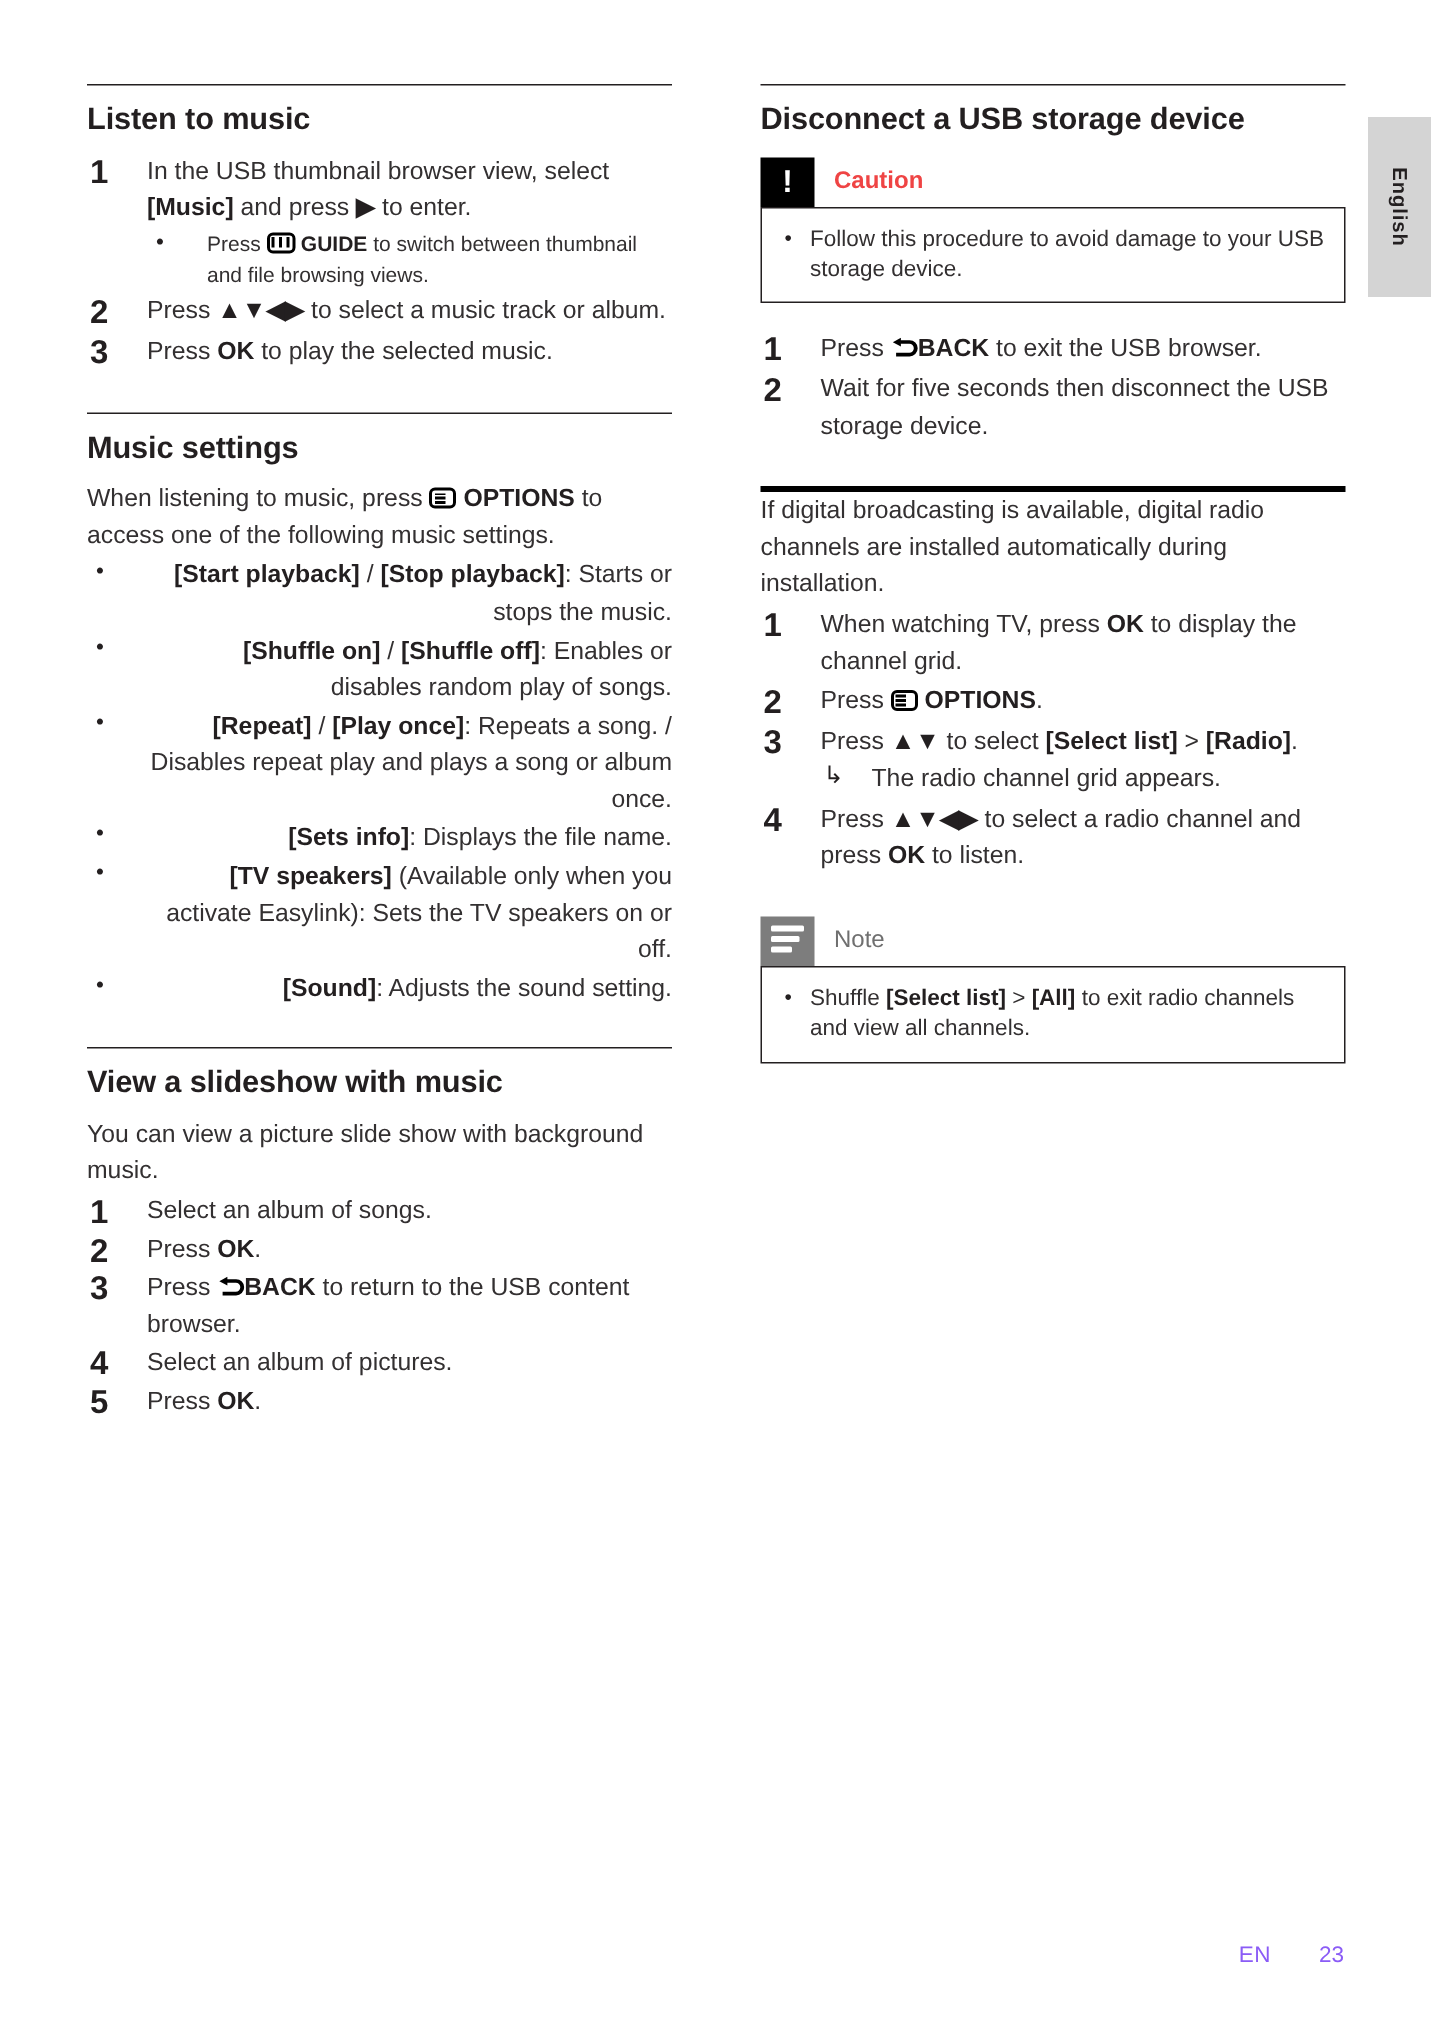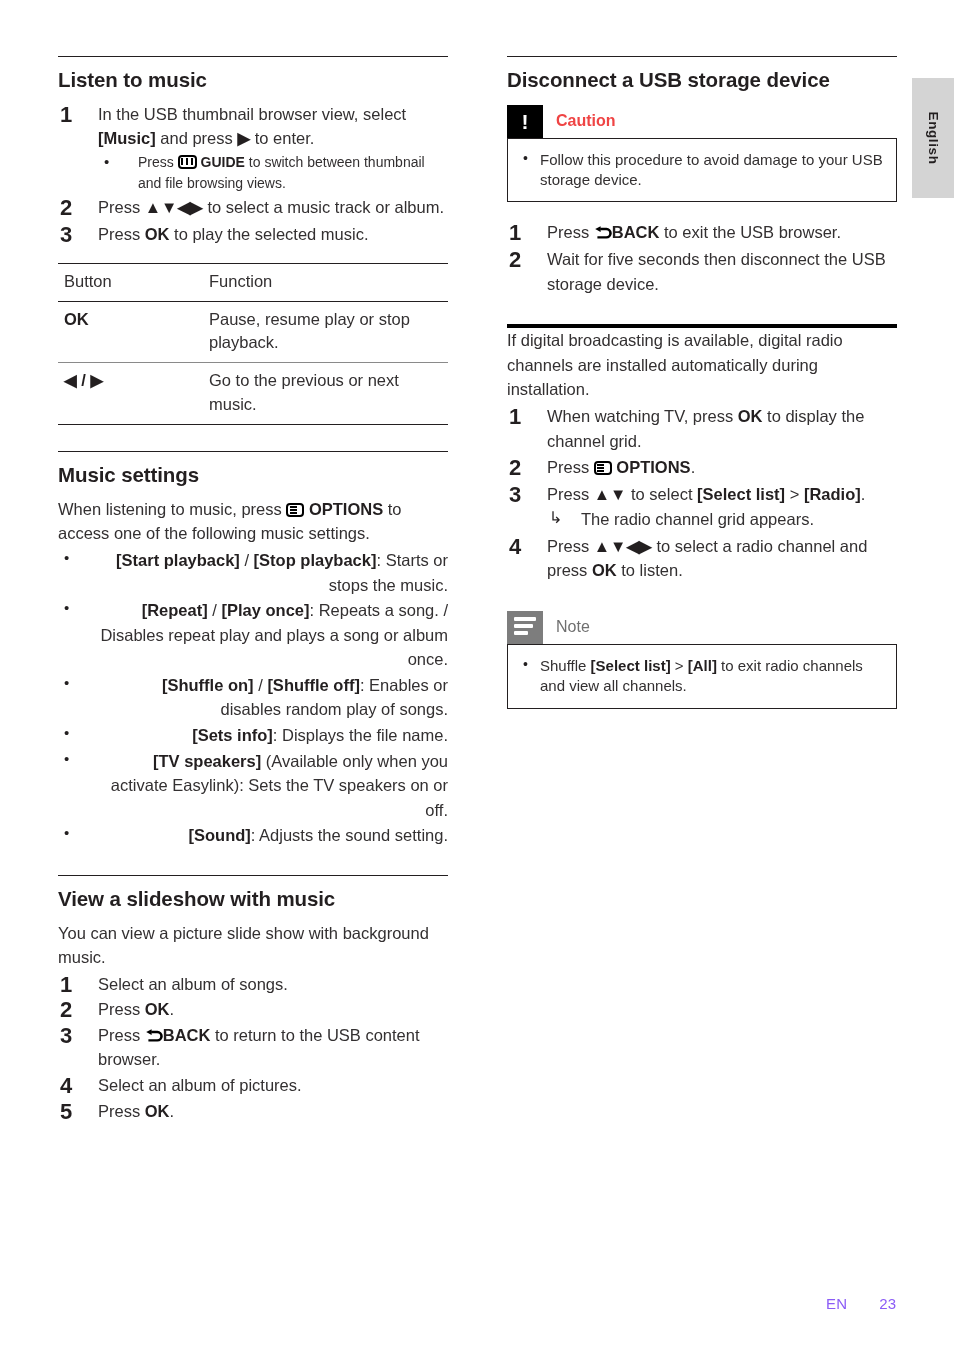--- a/index.html
+++ b/index.html
@@ -250,51 +250,33 @@
       <li>
         <span class="num">2</span>
         <span>Press </span><b>▲▼◀▶</b><span> to select a music track or album.</span>
       </li>
       <li>
         <span class="num">3</span>
         <span>Press </span><b>OK</b><span> to play the selected music.</span>
       </li>
     </ol>
 
-    <table class="btn-table">
-      <thead>
-        <tr>
-          <th>Button</th>
-          <th>Function</th>
-        </tr>
-      </thead>
-      <tbody>
-        <tr>
-          <td class="key">OK</td>
-          <td>Pause, resume play or stop playback.</td>
-        </tr>
-        <tr>
-          <td class="key">◀ / ▶</td>
-          <td>Go to the previous or next music.</td>
-        </tr>
-      </tbody>
-    </table>
 
     <div class="sp-26"></div>
 
     <div class="rule-thin"></div>
     <h2 class="sub">Music settings</h2>
     <p class="body">
       <span>When listening to music, press </span><span class="ico ico-options"><i></i><u></u><u></u><u></u></span>&nbsp;<b>OPTIONS</b><span> to access one of the following music settings.</span>
     </p>
 
     <ul class="bul">
       <li><b>[Start playback]</b><span> / </span><b>[Stop playback]</b><span>: Starts or stops the music.</span></li>
+      <li><b>[Shuffle on]</b><span> / </span><b>[Shuffle off]</b><span>: Enables or disables random play of songs.</span></li>
       <li><b>[Repeat]</b><span> / </span><b>[Play once]</b><span>: Repeats a song. / Disables repeat play and plays a song or album once.</span></li>
-      <li><b>[Shuffle on]</b><span> / </span><b>[Shuffle off]</b><span>: Enables or disables random play of songs.</span></li>
       <li><b>[Sets info]</b><span>: Displays the file name.</span></li>
       <li><b>[TV speakers]</b><span> (Available only when you activate Easylink): Sets the TV speakers on or off.</span></li>
       <li><b>[Sound]</b><span>: Adjusts the sound setting.</span></li>
     </ul>
 
     <div class="sp-26"></div>
 
     <div class="rule-thin"></div>
     <h2 class="sub">View a slideshow with music</h2>
     <p class="body">You can view a picture slide show with background music.</p>

